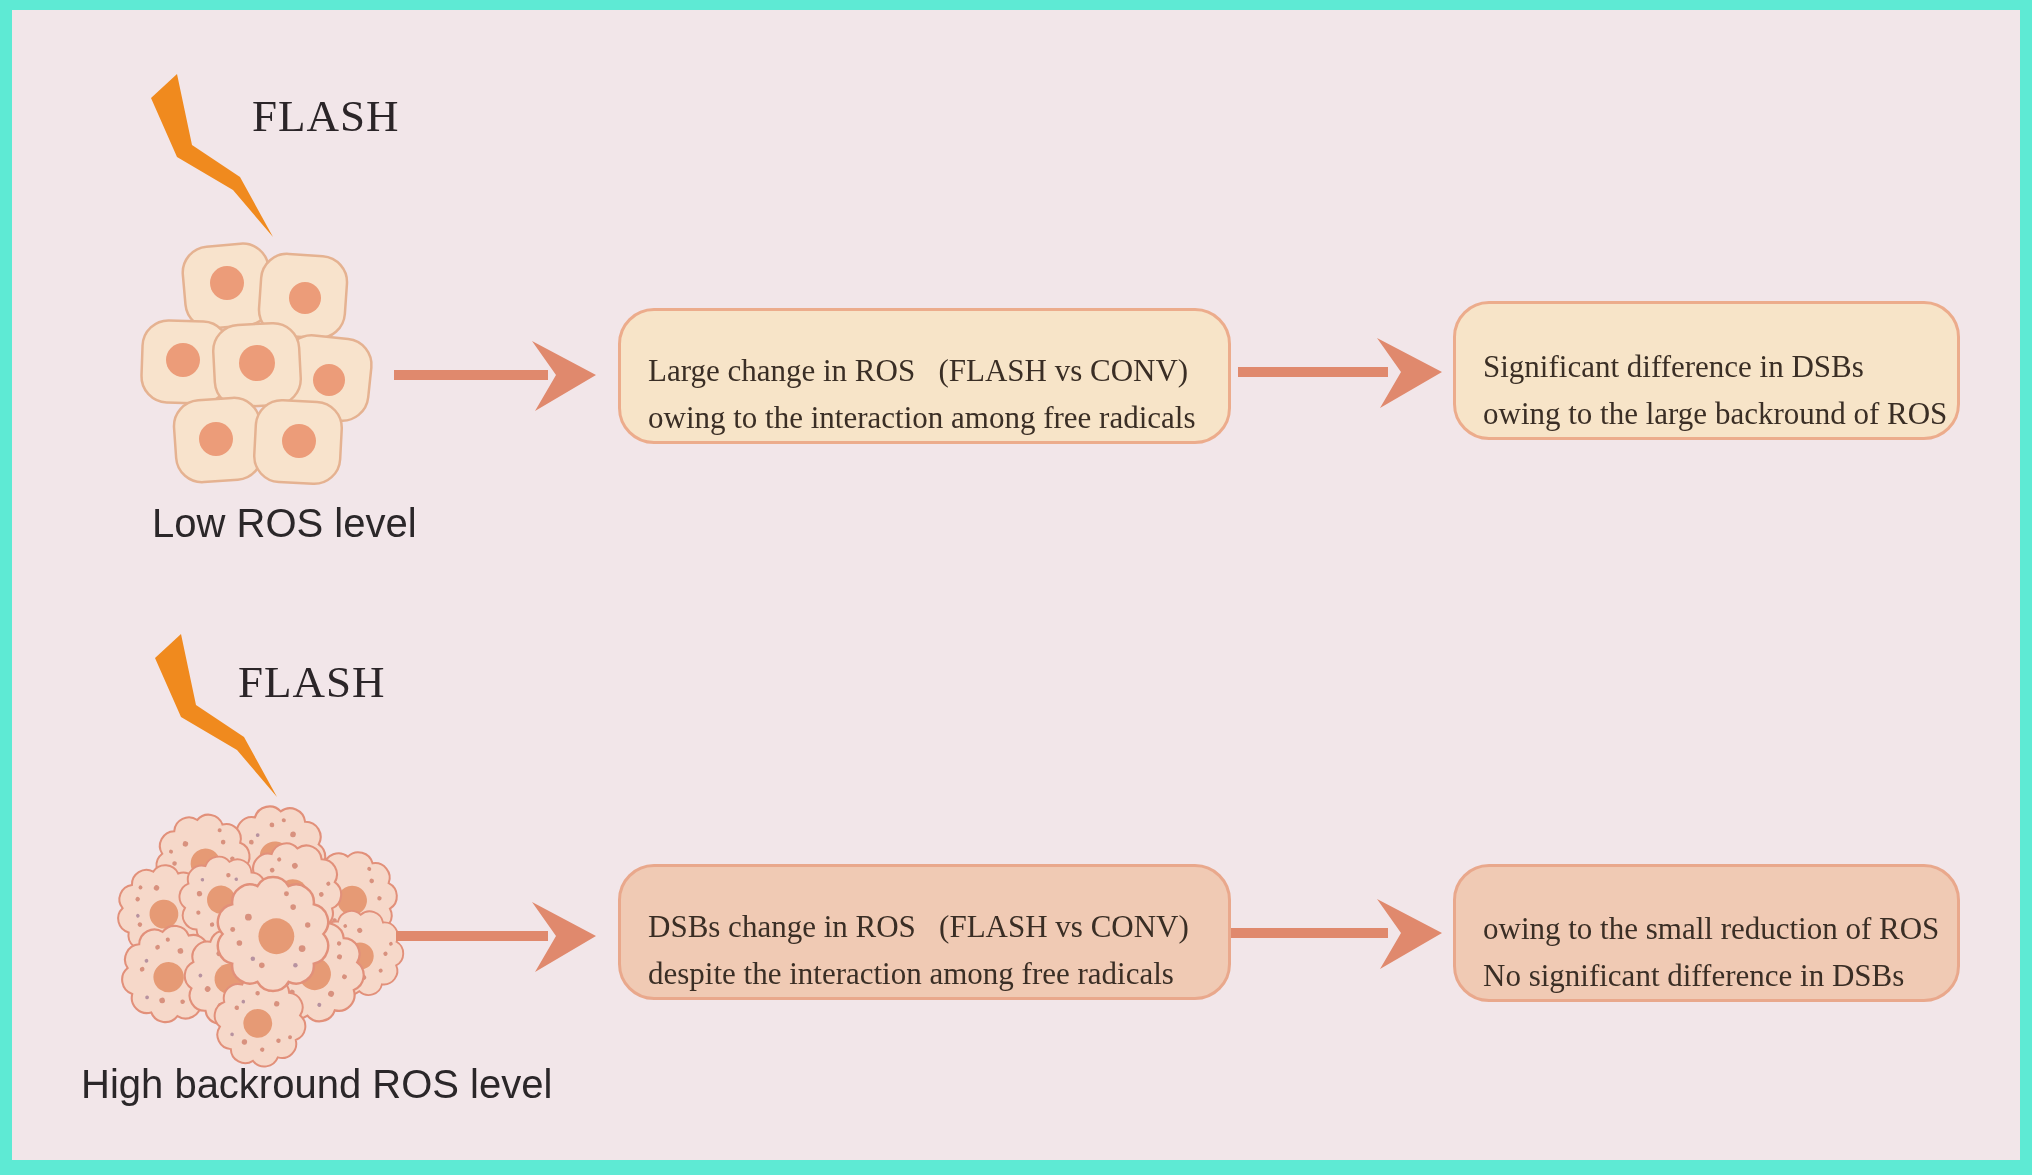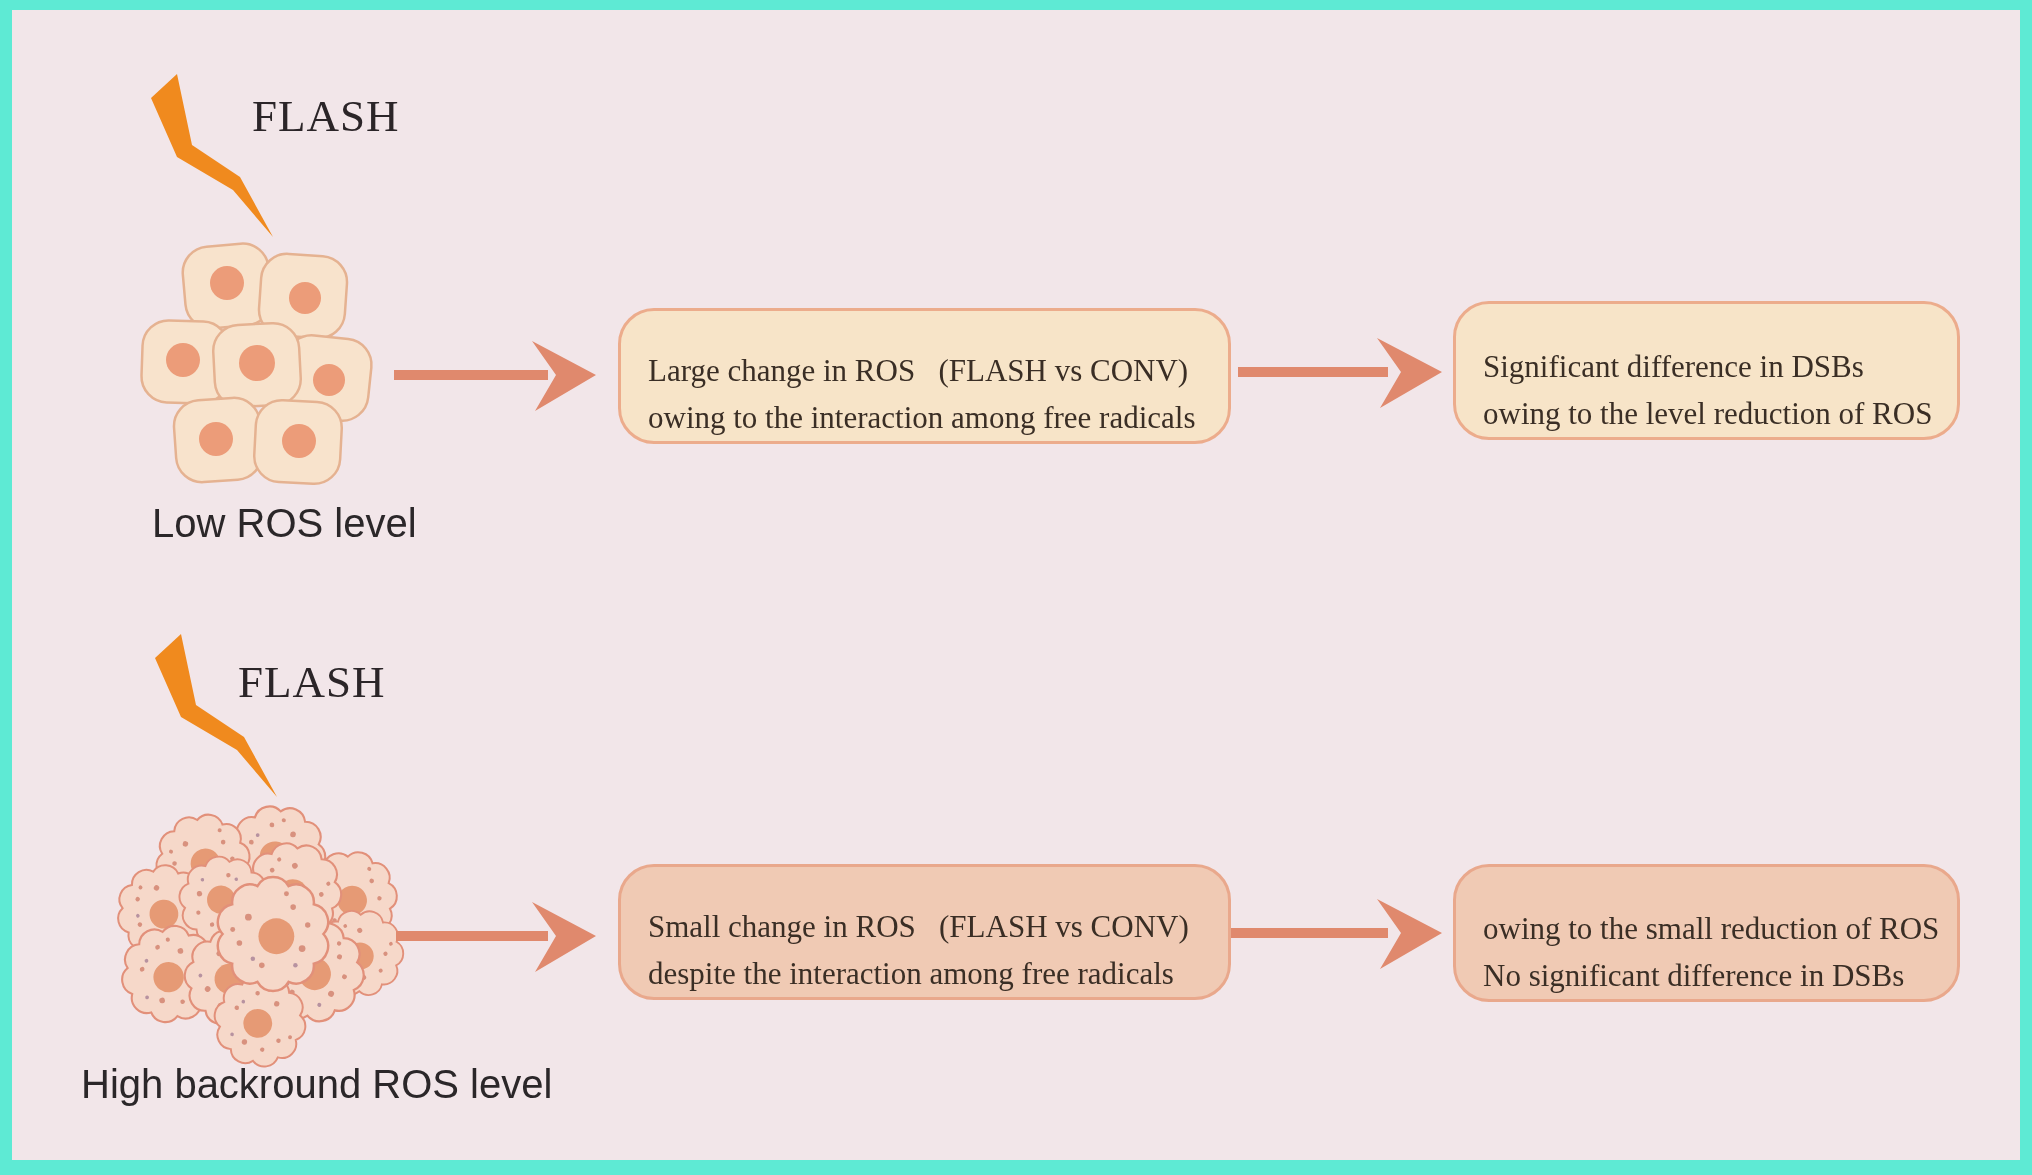--- a/index.html
+++ b/index.html
@@ -107,26 +107,26 @@
   </svg>
 
   <div class="flash-label" style="left:252px;top:90px;">FLASH</div>
   <div class="cluster-label" style="left:152px;top:501px;">Low ROS level</div>
   <div class="fbox cream box-mid-top">
     <div class="line">Large change in ROS   (FLASH vs CONV)</div>
     <div class="line">owing to the interaction among free radicals</div>
   </div>
   <div class="fbox cream box-end-top">
     <div class="line">Significant difference in DSBs</div>
-    <div class="line">owing to the level reduction of ROS</div>
+    <div class="line">owing to the large backround of ROS</div>
   </div>
 
   <div class="flash-label" style="left:238px;top:656px;">FLASH</div>
   <div class="cluster-label" style="left:81px;top:1062px;">High backround ROS level</div>
   <div class="fbox pink box-mid-bot">
-    <div class="line">Small change in ROS   (FLASH vs CONV)</div>
+    <div class="line">DSBs change in ROS   (FLASH vs CONV)</div>
     <div class="line">despite the interaction among free radicals</div>
   </div>
   <div class="fbox pink box-end-bot">
     <div class="line">owing to the small reduction of ROS</div>
     <div class="line">No significant difference in DSBs</div>
   </div>
 </div>
 
 </body></html>

